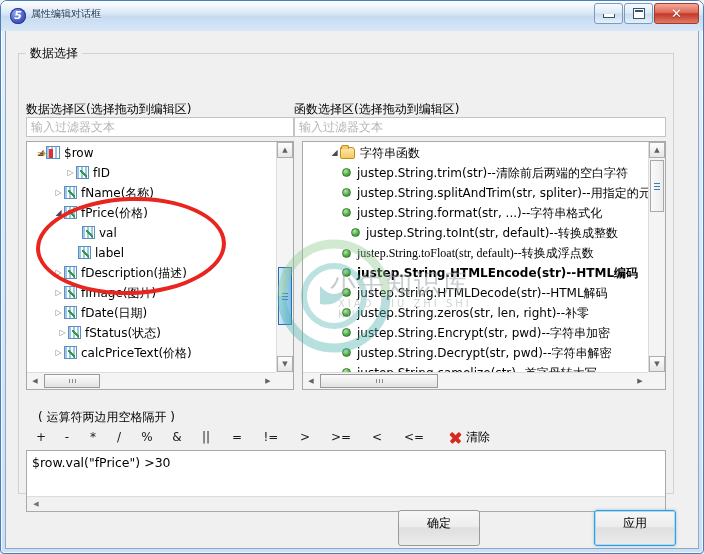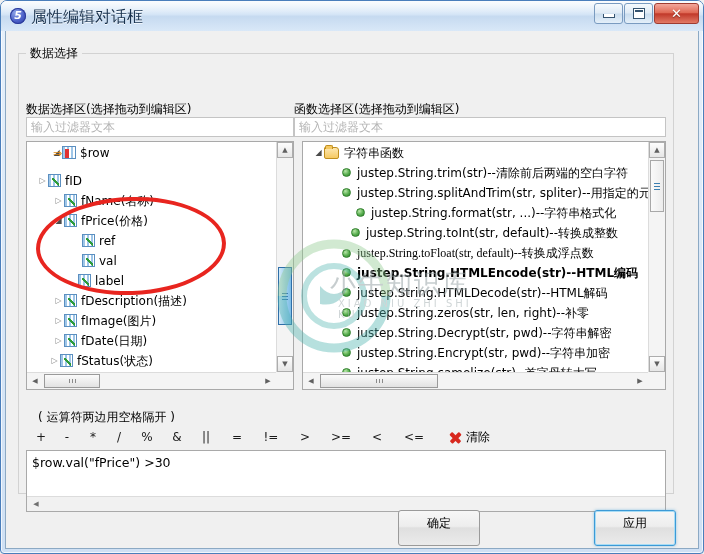--- a/index.html
+++ b/index.html
@@ -30,21 +30,21 @@
     position:absolute;left:9px;top:7px;width:16px;height:16px;border-radius:50%;
     background:radial-gradient(circle at 35% 30%,#8fa6e8 0%,#4a5fc8 55%,#2b3a9a 100%);
     box-shadow:0 0 0 1px #2b3a9a inset;
     z-index:3;
   }
   .title-icon:before{
     content:"5";position:absolute;left:0;right:0;top:0;line-height:16px;
     text-align:center;color:#fff;font-size:11px;font-weight:bold;font-style:italic;
   }
   .title-text{
-    position:absolute;left:30px;top:6px;font-size:16px;color:#19324e;
+    position:absolute;left:30px;top:6px;font-size:10px;color:#19324e;
     font-family:"DejaVu Sans","Liberation Sans",sans-serif;
     text-shadow:0 1px 0 rgba(255,255,255,.85);
     z-index:3;white-space:nowrap;
   }
   .winbtns{position:absolute;right:4px;top:2px;height:22px;display:flex;z-index:4;}
   .winbtn{
     width:29px;height:21px;margin-left:1px;
     border:1px solid #7a9bc0;border-radius:3px;
     background:linear-gradient(to bottom,#f6fafd 0%,#dfeaf5 48%,#c9dcee 52%,#e4eff9 100%);
     position:relative;box-sizing:border-box;
@@ -286,59 +286,58 @@
 
     <div class="col-label" style="left:20px;top:70px;">数据选择区(选择拖动到编辑区)</div>
 
     <div class="col-label" style="left:288px;top:70px;">函数选择区(选择拖动到编辑区)</div>
 
     <input class="filter-input" style="left: 20px; top: 86px; width: 268px;" placeholder="输入过滤器文本">
     <input class="filter-input" style="left: 288px; top: 86px; width: 372px;" placeholder="输入过滤器文本">
 
     <div class="tree-panel" style="left:20px;top:110px;width:268px;height:249px;">
       <div class="tree-inner" id="left-tree">
-          <div class="tree-row" style="padding-left: 24px;"><span class="expander open"></span><span class="ic ic-row"></span><span class="tree-label">$row</span></div>
-          <div class="tree-row" style="padding-left: 10px; margin-top: 8px;"><span class="expander closed"></span><span class="ic ic-col"></span><span class="tree-label">fID</span></div>
+          <div class="tree-row" style="padding-left: 8px;"><span class="expander open"></span><span class="ic ic-row"></span><span class="tree-label">$row</span></div>
+          <div class="tree-row" style="padding-left: 38px;"><span class="expander closed"></span><span class="ic ic-col"></span><span class="tree-label">fID</span></div>
           <div class="tree-row" style="padding-left: 26px;"><span class="expander closed"></span><span class="ic ic-col"></span><span class="tree-label">fName(名称)</span></div>
           <div class="tree-row" style="padding-left: 26px;"><span class="expander open"></span><span class="ic ic-col"></span><span class="tree-label">fPrice(价格)</span></div>
-          <div class="tree-row" style="padding-left: 44px;"><span class="expander blank"></span><span class="ic ic-col"></span><span class="tree-label">ref</span></div>
           <div class="tree-row" style="padding-left: 44px;"><span class="expander blank"></span><span class="ic ic-col"></span><span class="tree-label">val</span></div>
           <div class="tree-row" style="padding-left: 40px;"><span class="expander blank"></span><span class="ic ic-col"></span><span class="tree-label">label</span></div>
           <div class="tree-row" style="padding-left: 26px;"><span class="expander closed"></span><span class="ic ic-col"></span><span class="tree-label">fDescription(描述)</span></div>
           <div class="tree-row" style="padding-left: 26px;"><span class="expander closed"></span><span class="ic ic-col"></span><span class="tree-label">fImage(图片)</span></div>
           <div class="tree-row" style="padding-left: 26px;"><span class="expander closed"></span><span class="ic ic-col"></span><span class="tree-label">fDate(日期)</span></div>
-          <div class="tree-row" style="padding-left: 22px;"><span class="expander closed"></span><span class="ic ic-col"></span><span class="tree-label">fStatus(状态)</span></div>
+          <div class="tree-row" style="padding-left: 30px;"><span class="expander closed"></span><span class="ic ic-col"></span><span class="tree-label">fStatus(状态)</span></div>
           <div class="tree-row" style="padding-left: 26px;"><span class="expander closed"></span><span class="ic ic-col"></span><span class="tree-label">calcPriceText(价格)</span></div>
         </div>
       <div class="vscroll">
         <div class="sb-btn" style="left:0;top:0;">▲</div>
         <div class="vthumb" style="top:125px;height:58px;"></div>
         <div class="sb-btn" style="left:0;bottom:0;">▼</div>
       </div>
       <div class="hscroll">
         <div class="sb-btn" style="left:0;top:0;border:none;background:none;">◀</div>
         <div class="hthumb" style="left:17px;width:56px;"></div>
         <div class="sb-btn" style="right:17px;top:0;border:none;background:none;">▶</div>
         <div class="sb-corner"></div>
       </div>
     </div>
 
     <div class="tree-panel" style="left:296px;top:110px;width:364px;height:249px;">
       <div class="tree-inner" id="right-tree">
-          <div class="tree-row" style="padding-left: 10px;"><span class="expander open"></span><span class="ic ic-folder"></span><span class="tree-label">字符串函数</span></div>
+          <div class="tree-row" style="padding-left: 26px;"><span class="expander open"></span><span class="ic ic-folder"></span><span class="tree-label">字符串函数</span></div>
           <div class="tree-row" style="padding-left: 28px;"><span class="expander blank"></span><span class="ic ic-dot"></span><span class="tree-label">justep.String.trim(str)--清除前后两端的空白字符</span></div>
           <div class="tree-row" style="padding-left: 28px;"><span class="expander blank"></span><span class="ic ic-dot"></span><span class="tree-label">justep.String.splitAndTrim(str, spliter)--用指定的元素分</span></div>
-          <div class="tree-row" style="padding-left: 17px; margin-left: 25px;"><span class="expander blank"></span><span class="ic ic-dot"></span><span class="tree-label">justep.String.format(str, ...)--字符串格式化</span></div>
+          <div class="tree-row" style="padding-left: 28px;"><span class="expander blank"></span><span class="ic ic-dot"></span><span class="tree-label">justep.String.format(str, ...)--字符串格式化</span></div>
           <div class="tree-row" style="padding-left: 37px;"><span class="expander blank"></span><span class="ic ic-dot"></span><span class="tree-label">justep.String.toInt(str, default)--转换成整数</span></div>
           <div class="tree-row" style="padding-left: 28px; font-family: Liberation Serif, serif;"><span class="expander blank"></span><span class="ic ic-dot"></span><span class="tree-label">justep.String.toFloat(str, default)--转换成浮点数</span></div>
           <div class="tree-row" style="padding-left: 28px; font-weight: bold;"><span class="expander blank"></span><span class="ic ic-dot"></span><span class="tree-label">justep.String.HTMLEncode(str)--HTML编码</span></div>
           <div class="tree-row" style="padding-left: 28px;"><span class="expander blank"></span><span class="ic ic-dot"></span><span class="tree-label">justep.String.HTMLDecode(str)--HTML解码</span></div>
           <div class="tree-row" style="padding-left: 28px;"><span class="expander blank"></span><span class="ic ic-dot"></span><span class="tree-label">justep.String.zeros(str, len, right)--补零</span></div>
+          <div class="tree-row" style="padding-left: 28px;"><span class="expander blank"></span><span class="ic ic-dot"></span><span class="tree-label">justep.String.Encrypt(str, pwd)--字符串加密</span></div>
           <div class="tree-row" style="padding-left: 28px;"><span class="expander blank"></span><span class="ic ic-dot"></span><span class="tree-label">justep.String.Decrypt(str, pwd)--字符串解密</span></div>
-          <div class="tree-row" style="padding-left: 28px;"><span class="expander blank"></span><span class="ic ic-dot"></span><span class="tree-label">justep.String.Encrypt(str, pwd)--字符串加密</span></div>
           <div class="tree-row" style="padding-left: 28px;"><span class="expander blank"></span><span class="ic ic-dot"></span><span class="tree-label">justep.String.camelize(str)--首字母转大写</span></div>
         </div>
       <div class="vscroll">
         <div class="sb-btn" style="left:0;top:0;">▲</div>
         <div class="vthumb" style="top:18px;height:52px;background:linear-gradient(to right,#fafafa,#ececec);border-color:#a8a8a8;"></div>
         <div class="sb-btn" style="left:0;bottom:0;">▼</div>
       </div>
       <div class="hscroll">
         <div class="sb-btn" style="left:0;top:0;border:none;background:none;">◀</div>
         <div class="hthumb" style="left:17px;width:118px;"></div>

